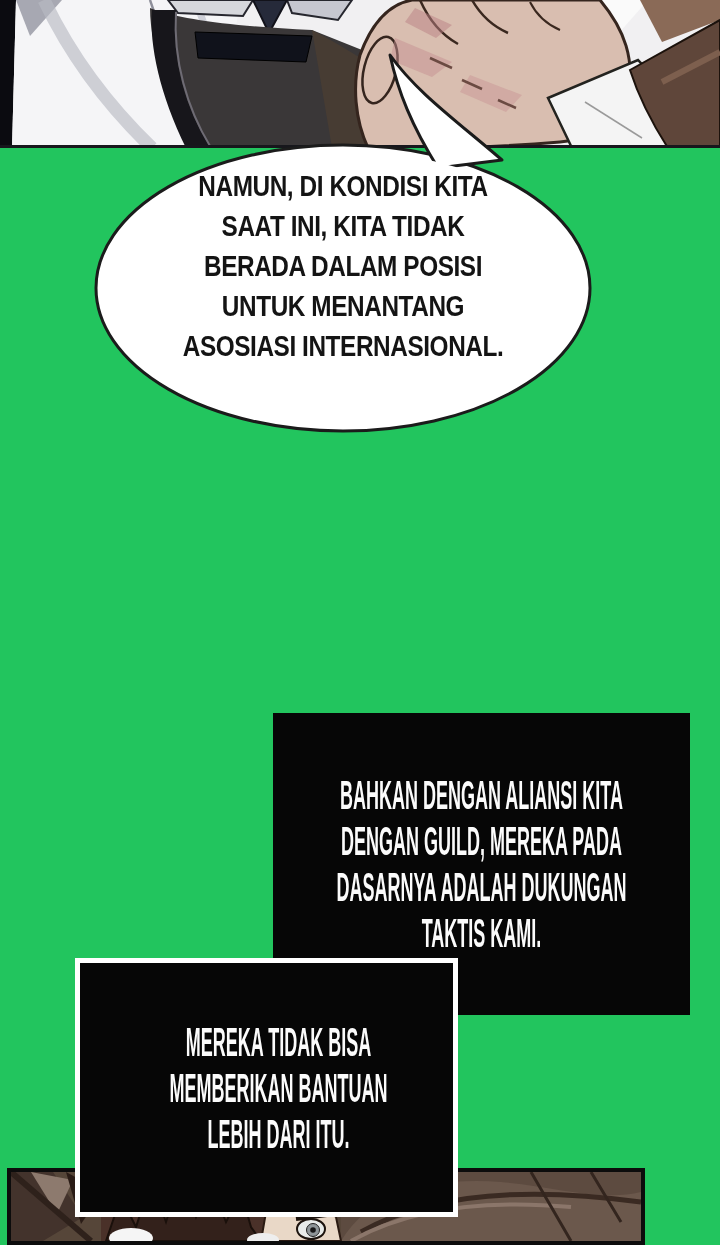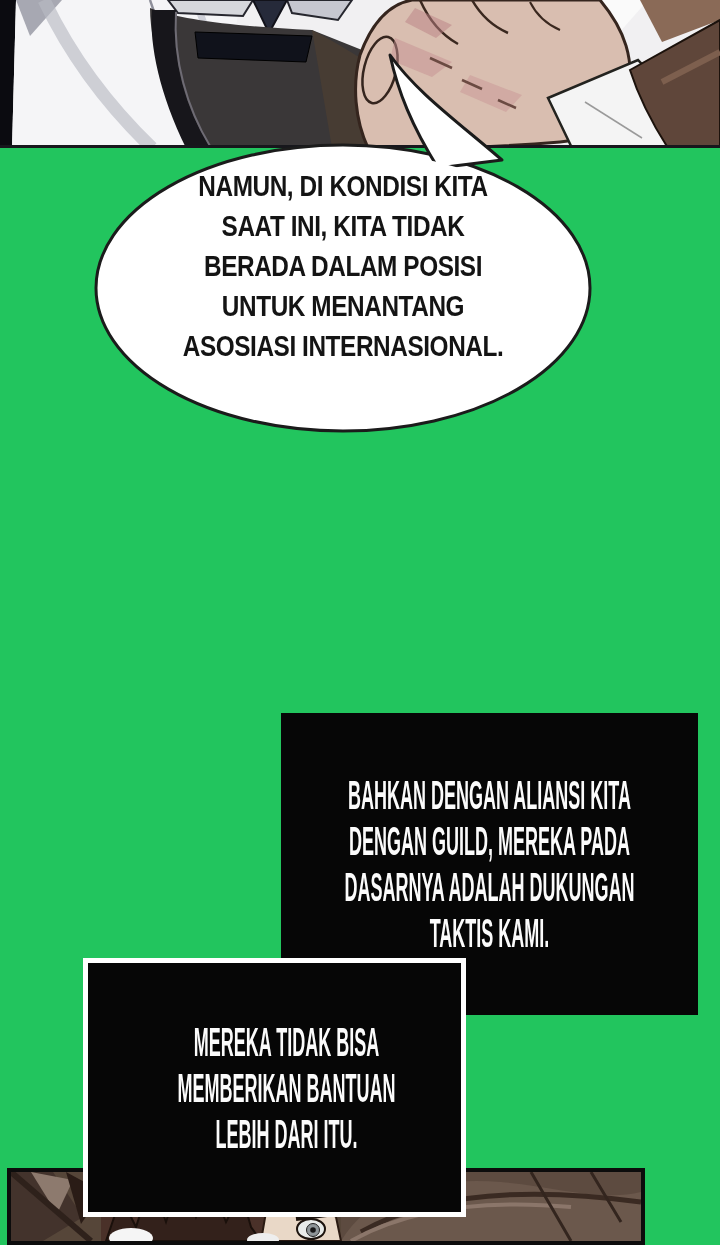--- a/index.html
+++ b/index.html
@@ -12,21 +12,21 @@
   #top-panel svg{display:block;width:720px;height:148px;}
 
   
   #bubble-svg{left:0;top:0;width:720px;height:450px;pointer-events:none;}
   #bubble-text{left:123px;top:166px;width:440px;text-align:center;
       font-size:29px;font-weight:bold;line-height:40px;color:#141414;
       letter-spacing:-0.5px;transform:scaleX(0.84);transform-origin:50% 0;}
   #bubble-text span{display:block;white-space:nowrap;}
 
   
-  .caption-box{background:#060606;display:flex;margin-left:8px;}
+  .caption-box{background:#060606;display:flex;}
   #caption-box-1{left:273px;top:713px;width:417px;height:302px;z-index:3;}
   #caption-box-2{left:80px;top:963px;width:349px;height:249px;z-index:4;outline:5px solid #ffffff;padding-left:24px;}
   .cond{display:flex;flex-direction:column;align-items:center;justify-content:center;
         width:100%;height:100%;transform:scaleX(0.45);
         font-size:40px;font-weight:bold;line-height:46px;color:#fbfbfb;}
   .cond span{white-space:nowrap;display:block;}
 
   
   #bottom-panel{left:7px;top:1168px;width:638px;height:77px;z-index:1;
       border:4px solid #0c0c0c;box-sizing:border-box;background:#564639;}

